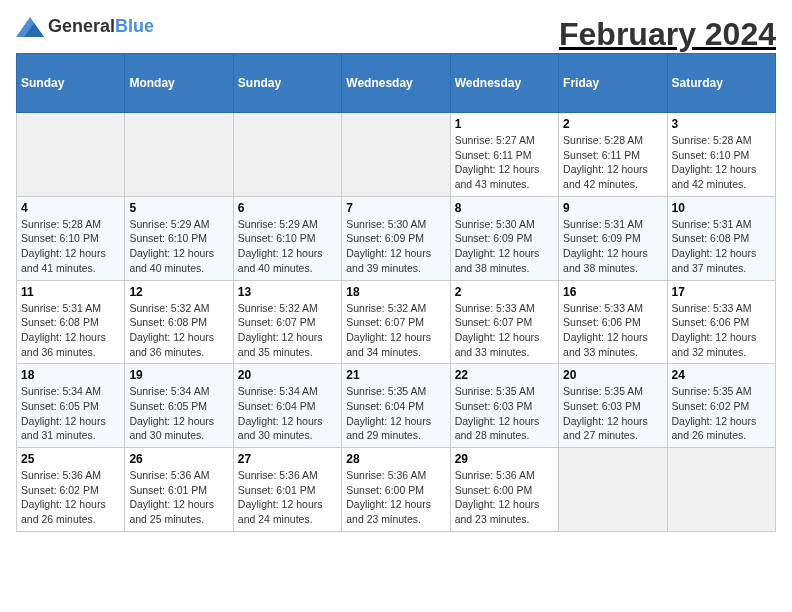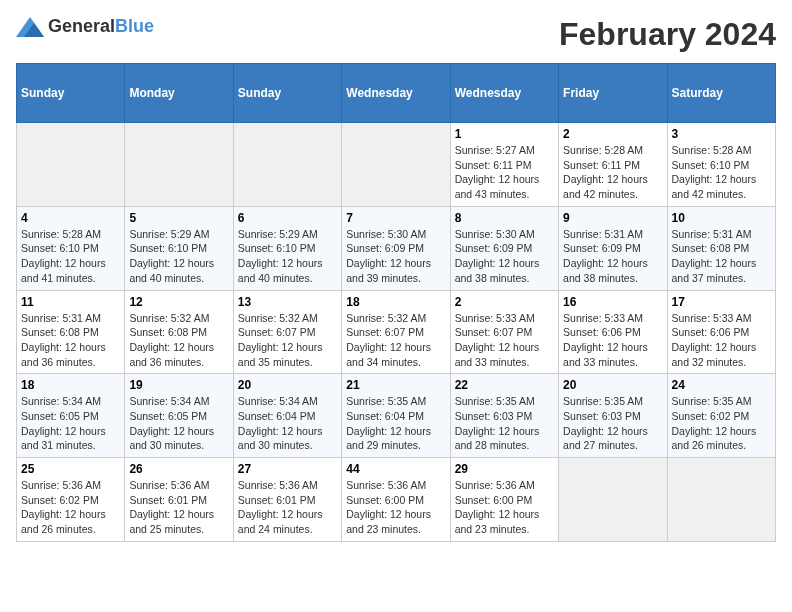--- a/index.html
+++ b/index.html
@@ -7,34 +7,35 @@
       font-family: Arial, sans-serif;
       background: #fff;
       width: 792px;
       min-height: 612px;
       padding: 16px;
     }
     .header {
       display: flex;
       justify-content: space-between;
       align-items: flex-start;
-      margin-bottom: 10px;
+      margin-bottom: 0;
       gap: 29px;
     }
     .logo {
       display: flex;
       align-items: center;
       gap: 4px;
     }
     .logo-icon {
       width: 28px;
       height: 20px;
     }
     .title-block {
       text-align: right;
+      text-decoration: underline;
     }
     .month-title {
       font-size: 32px;
       font-weight: bold;
       color: #333;
     }
     .location-title {
       font-size: 16px;
       color: #555;
     }
@@ -227,21 +228,21 @@
         </td>
         <td>
           <span class="day-number">26</span>
           <div class="day-info">Sunrise: 5:36 AM<br>Sunset: 6:01 PM<br>Daylight: 12 hours and 25 minutes.</div>
         </td>
         <td>
           <span class="day-number">27</span>
           <div class="day-info">Sunrise: 5:36 AM<br>Sunset: 6:01 PM<br>Daylight: 12 hours and 24 minutes.</div>
         </td>
         <td>
-          <span class="day-number">44</span>
+          <span class="day-number">28</span>
           <div class="day-info">Sunrise: 5:36 AM<br>Sunset: 6:00 PM<br>Daylight: 12 hours and 23 minutes.</div>
         </td>
         <td>
           <span class="day-number">29</span>
           <div class="day-info">Sunrise: 5:36 AM<br>Sunset: 6:00 PM<br>Daylight: 12 hours and 23 minutes.</div>
         </td>
         <td class="empty-cell"></td>
         <td class="empty-cell"></td>
       </tr>
     </tbody>

